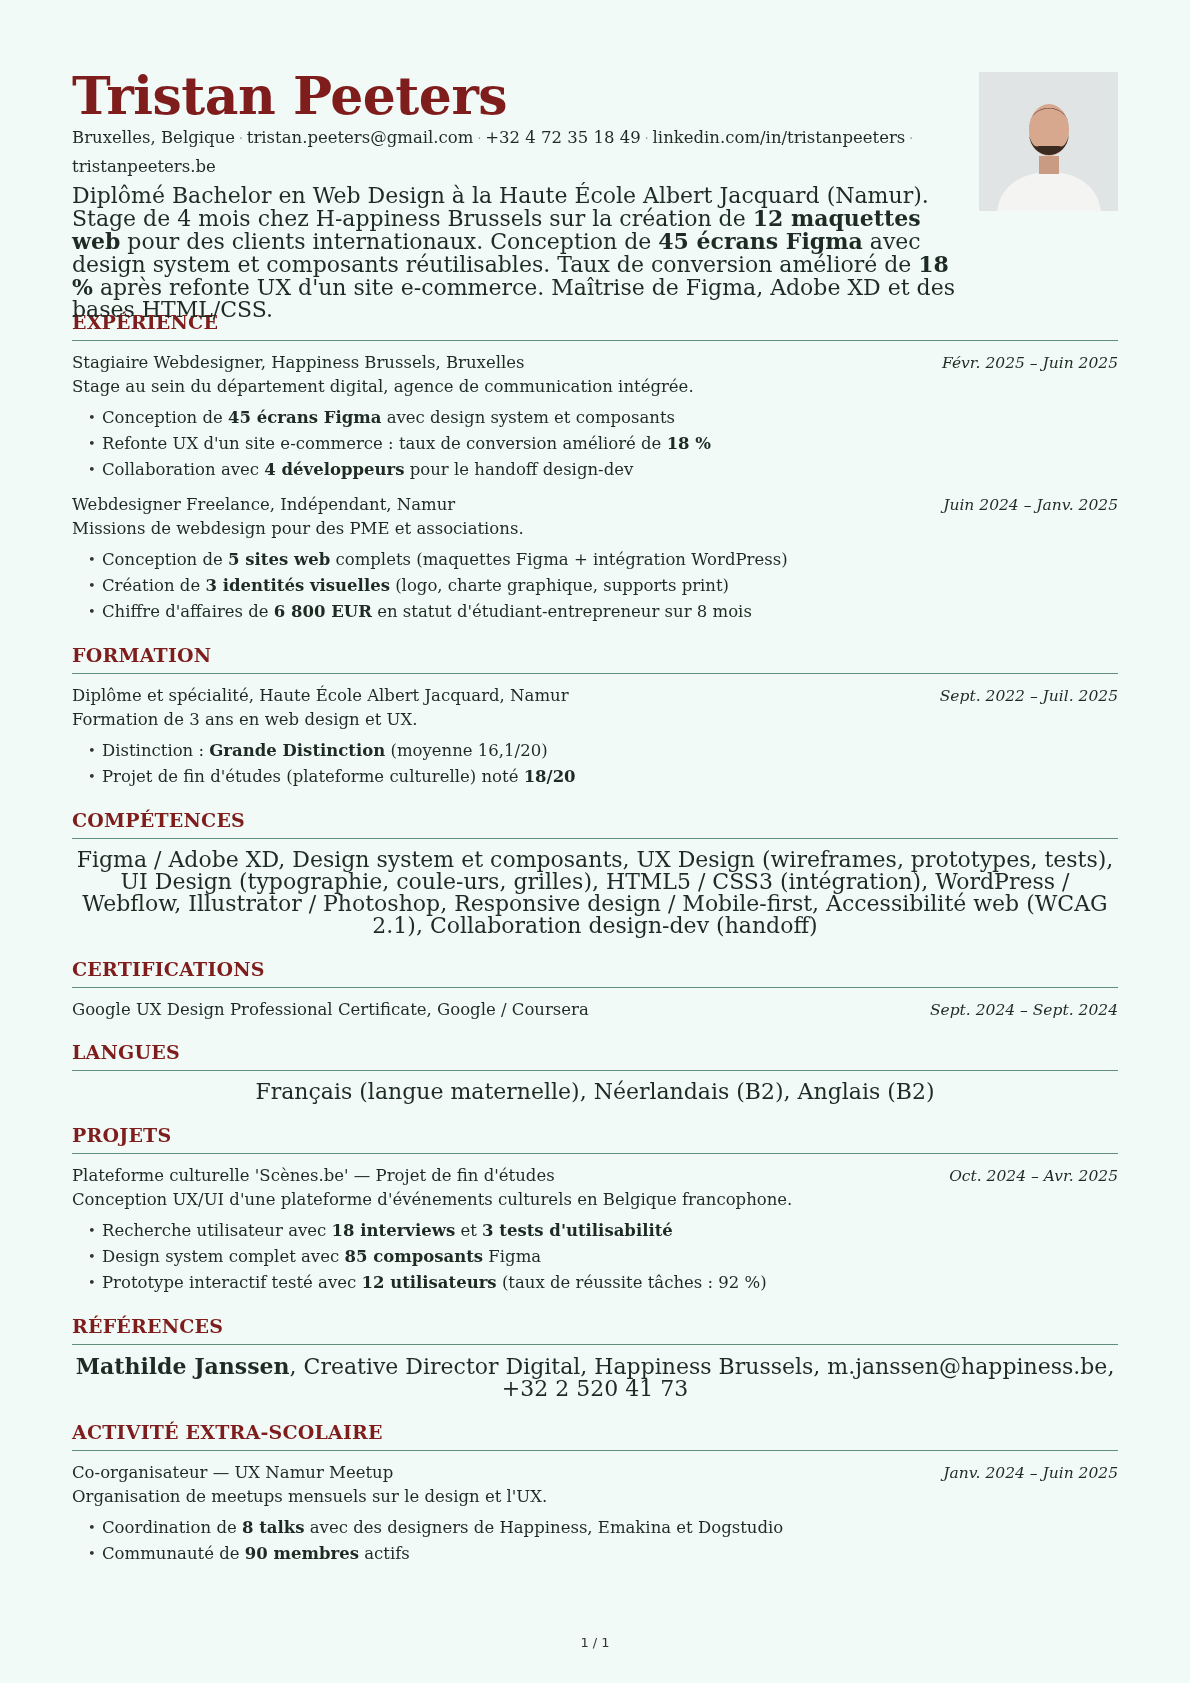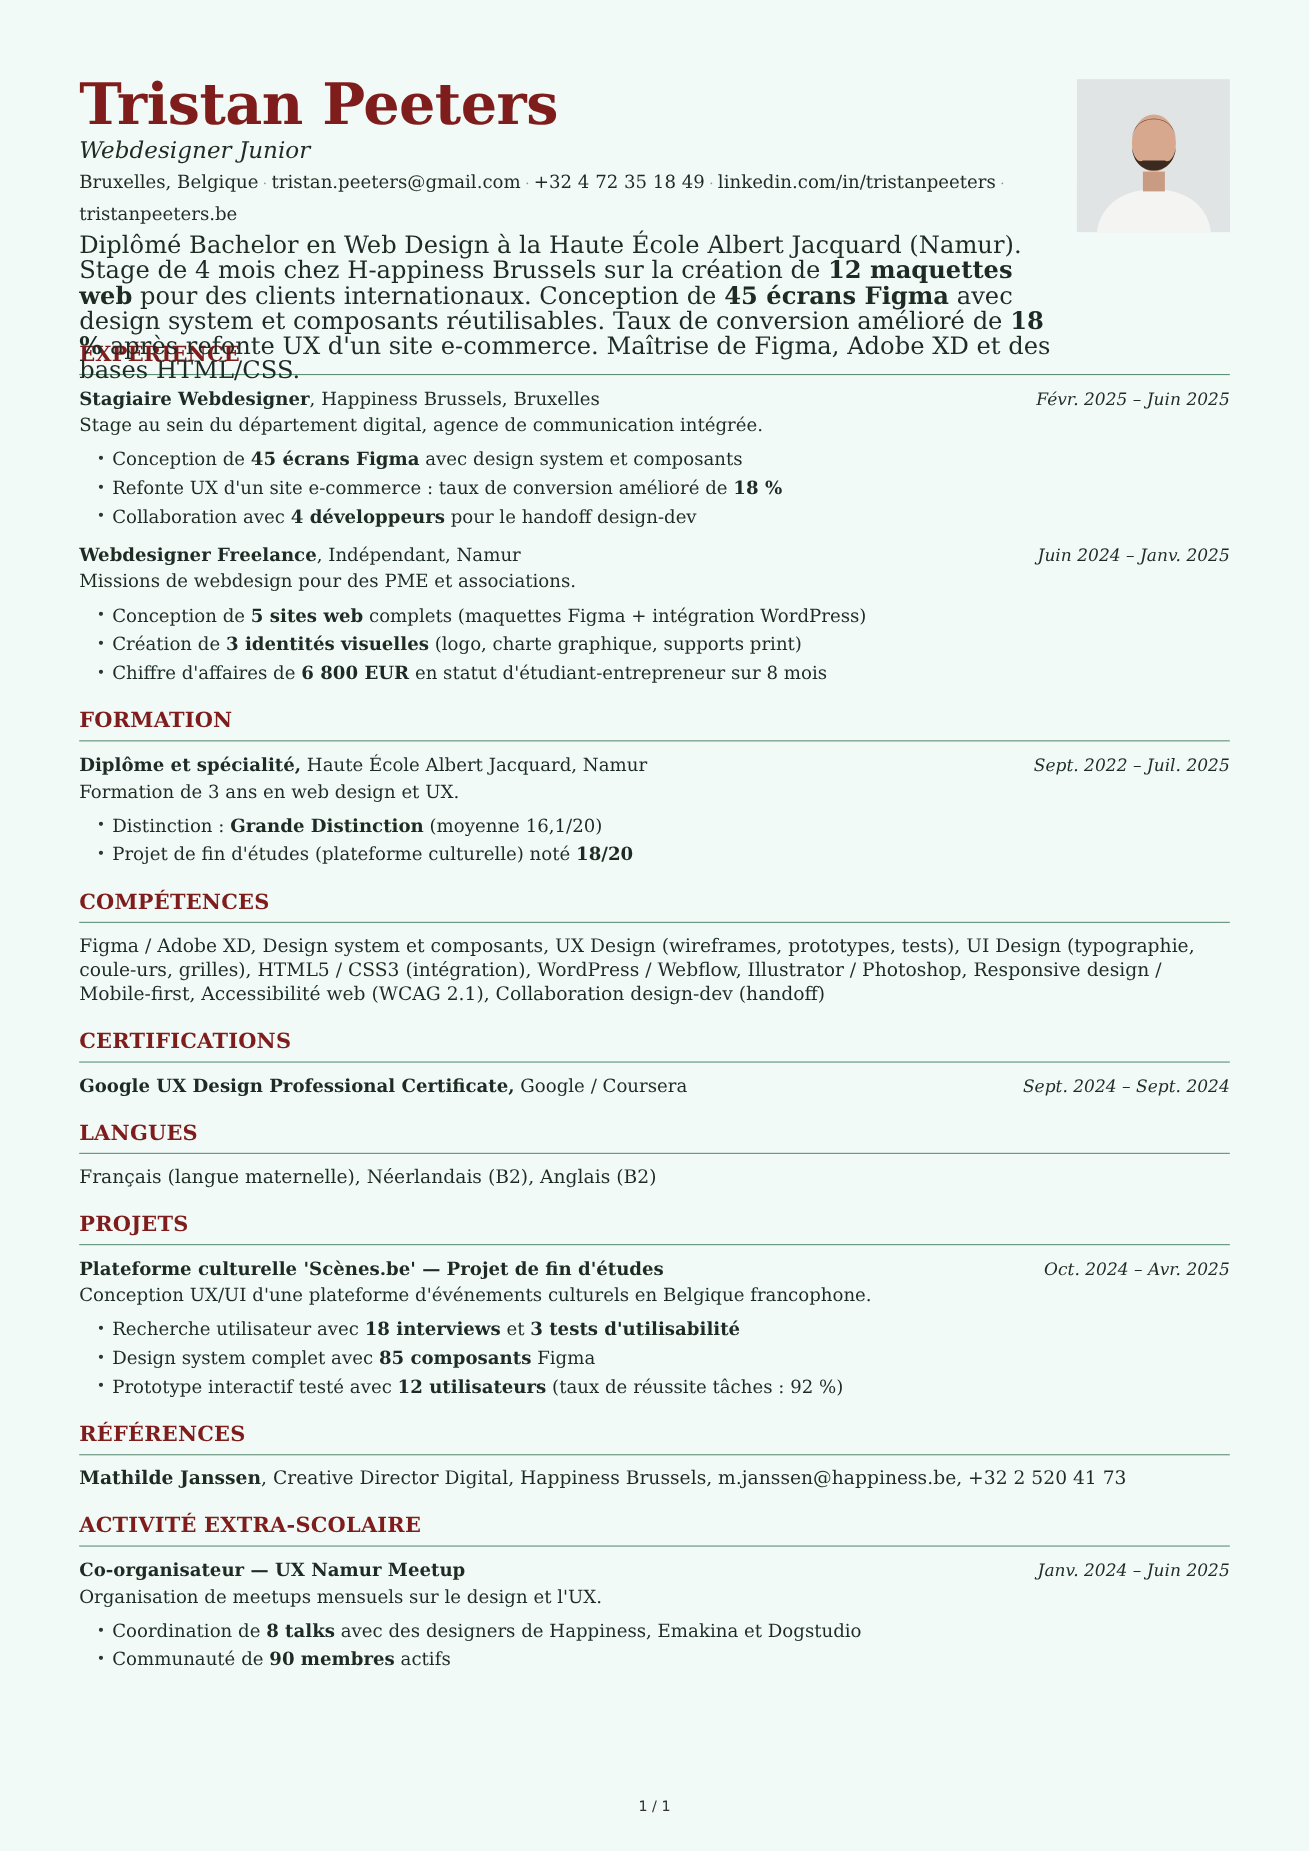--- a/index.html
+++ b/index.html
@@ -9,36 +9,35 @@
   .name{font-family:"DejaVu Serif",serif;font-weight:bold;font-size:52px;color:#7f1d1d;margin:0;line-height:52px;letter-spacing:-0.5px;}
   .title{font-style:italic;font-size:21px;margin-top:2px;line-height:26px;color:#1e2b25;}
   .contact{font-size:16.5px;line-height:28px;margin-top:2px;width:860px;}
   .contact .sep{color:#8a9a92;padding:0 4px;font-size:12px;}
   .summary{font-size:22px;line-height:22px;margin-top:4px;width:890px;}
   .photo{position:absolute;right:0;top:2px;width:139px;height:139px;background:linear-gradient(180deg,#e3e6e6,#dcdfe0);overflow:hidden;}
   .section{margin-top:0;}
   .sec-title{font-weight:bold;font-size:19px;color:#7f1d1d;line-height:24px;padding-top:8px;padding-bottom:6px;border-bottom:1.5px solid #5f8f78;margin-bottom:10px;letter-spacing:0.2px;}
   .entry{position:relative;margin-bottom:10px;}
   .entry-head{font-size:16.5px;line-height:24px;}
-  .entry-head b{font-weight:bold;}
+  .entry-head b{font-weight:normal;}
   .date{position:absolute;right:0;top:0;font-style:italic;font-size:15.5px;line-height:24px;}
   .desc{font-size:16.5px;line-height:24px;margin-bottom:6px;}
   ul{margin:0;padding-left:30px;list-style:none;}
   li{font-size:16.5px;line-height:26px;position:relative;}
   li:before{content:"•";position:absolute;left:-14px;font-size:13px;color:#333;}
-  .plain{font-size:17px;line-height:22px;margin-bottom:12px;}
+  .plain{font-size:22px;line-height:22px;margin-bottom:12px;text-align:center;}
   .footer{position:absolute;left:0;width:1190px;top:1635px;text-align:center;font-size:13px;font-family:"DejaVu Sans",sans-serif;color:#333;}
 </style>
 </head>
 <body>
 
 <div class="page">
   <div class="header">
     <h1 class="name">Tristan Peeters</h1>
-    <div class="title">Webdesigner Junior</div>
     <div class="contact">
       <span>Bruxelles, Belgique</span><span class="sep">·</span><span>tristan.peeters@gmail.com</span><span class="sep">·</span><span>+32 4 72 35 18 49</span><span class="sep">·</span><span>linkedin.com/in/tristanpeeters</span><span class="sep">·</span><br><span>tristanpeeters.be</span>
     </div>
     <div class="summary">Diplômé Bachelor en Web Design à la Haute École Albert Jacquard (Namur). Stage de 4 mois chez H-appiness Brussels sur la création de <b>12 maquettes web</b> pour des clients internationaux. Conception de <b>45 écrans Figma</b> avec design system et composants réutilisables. Taux de conversion amélioré de <b>18 %</b> après refonte UX d'un site e-commerce. Maîtrise de Figma, Adobe XD et des bases HTML/CSS.</div>
     <div class="photo">
       <svg width="139" height="139" viewBox="0 0 139 139">
         <rect width="139" height="139" fill="#e1e4e5"></rect>
         <path d="M18 139 C22 112 45 100 70 100 C96 100 118 112 122 139 Z" fill="#f4f4f2"></path>
         <rect x="60" y="84" width="20" height="18" fill="#c99b82"></rect>
         <ellipse cx="70" cy="58" rx="20" ry="26" fill="#d7a88e"></ellipse>

